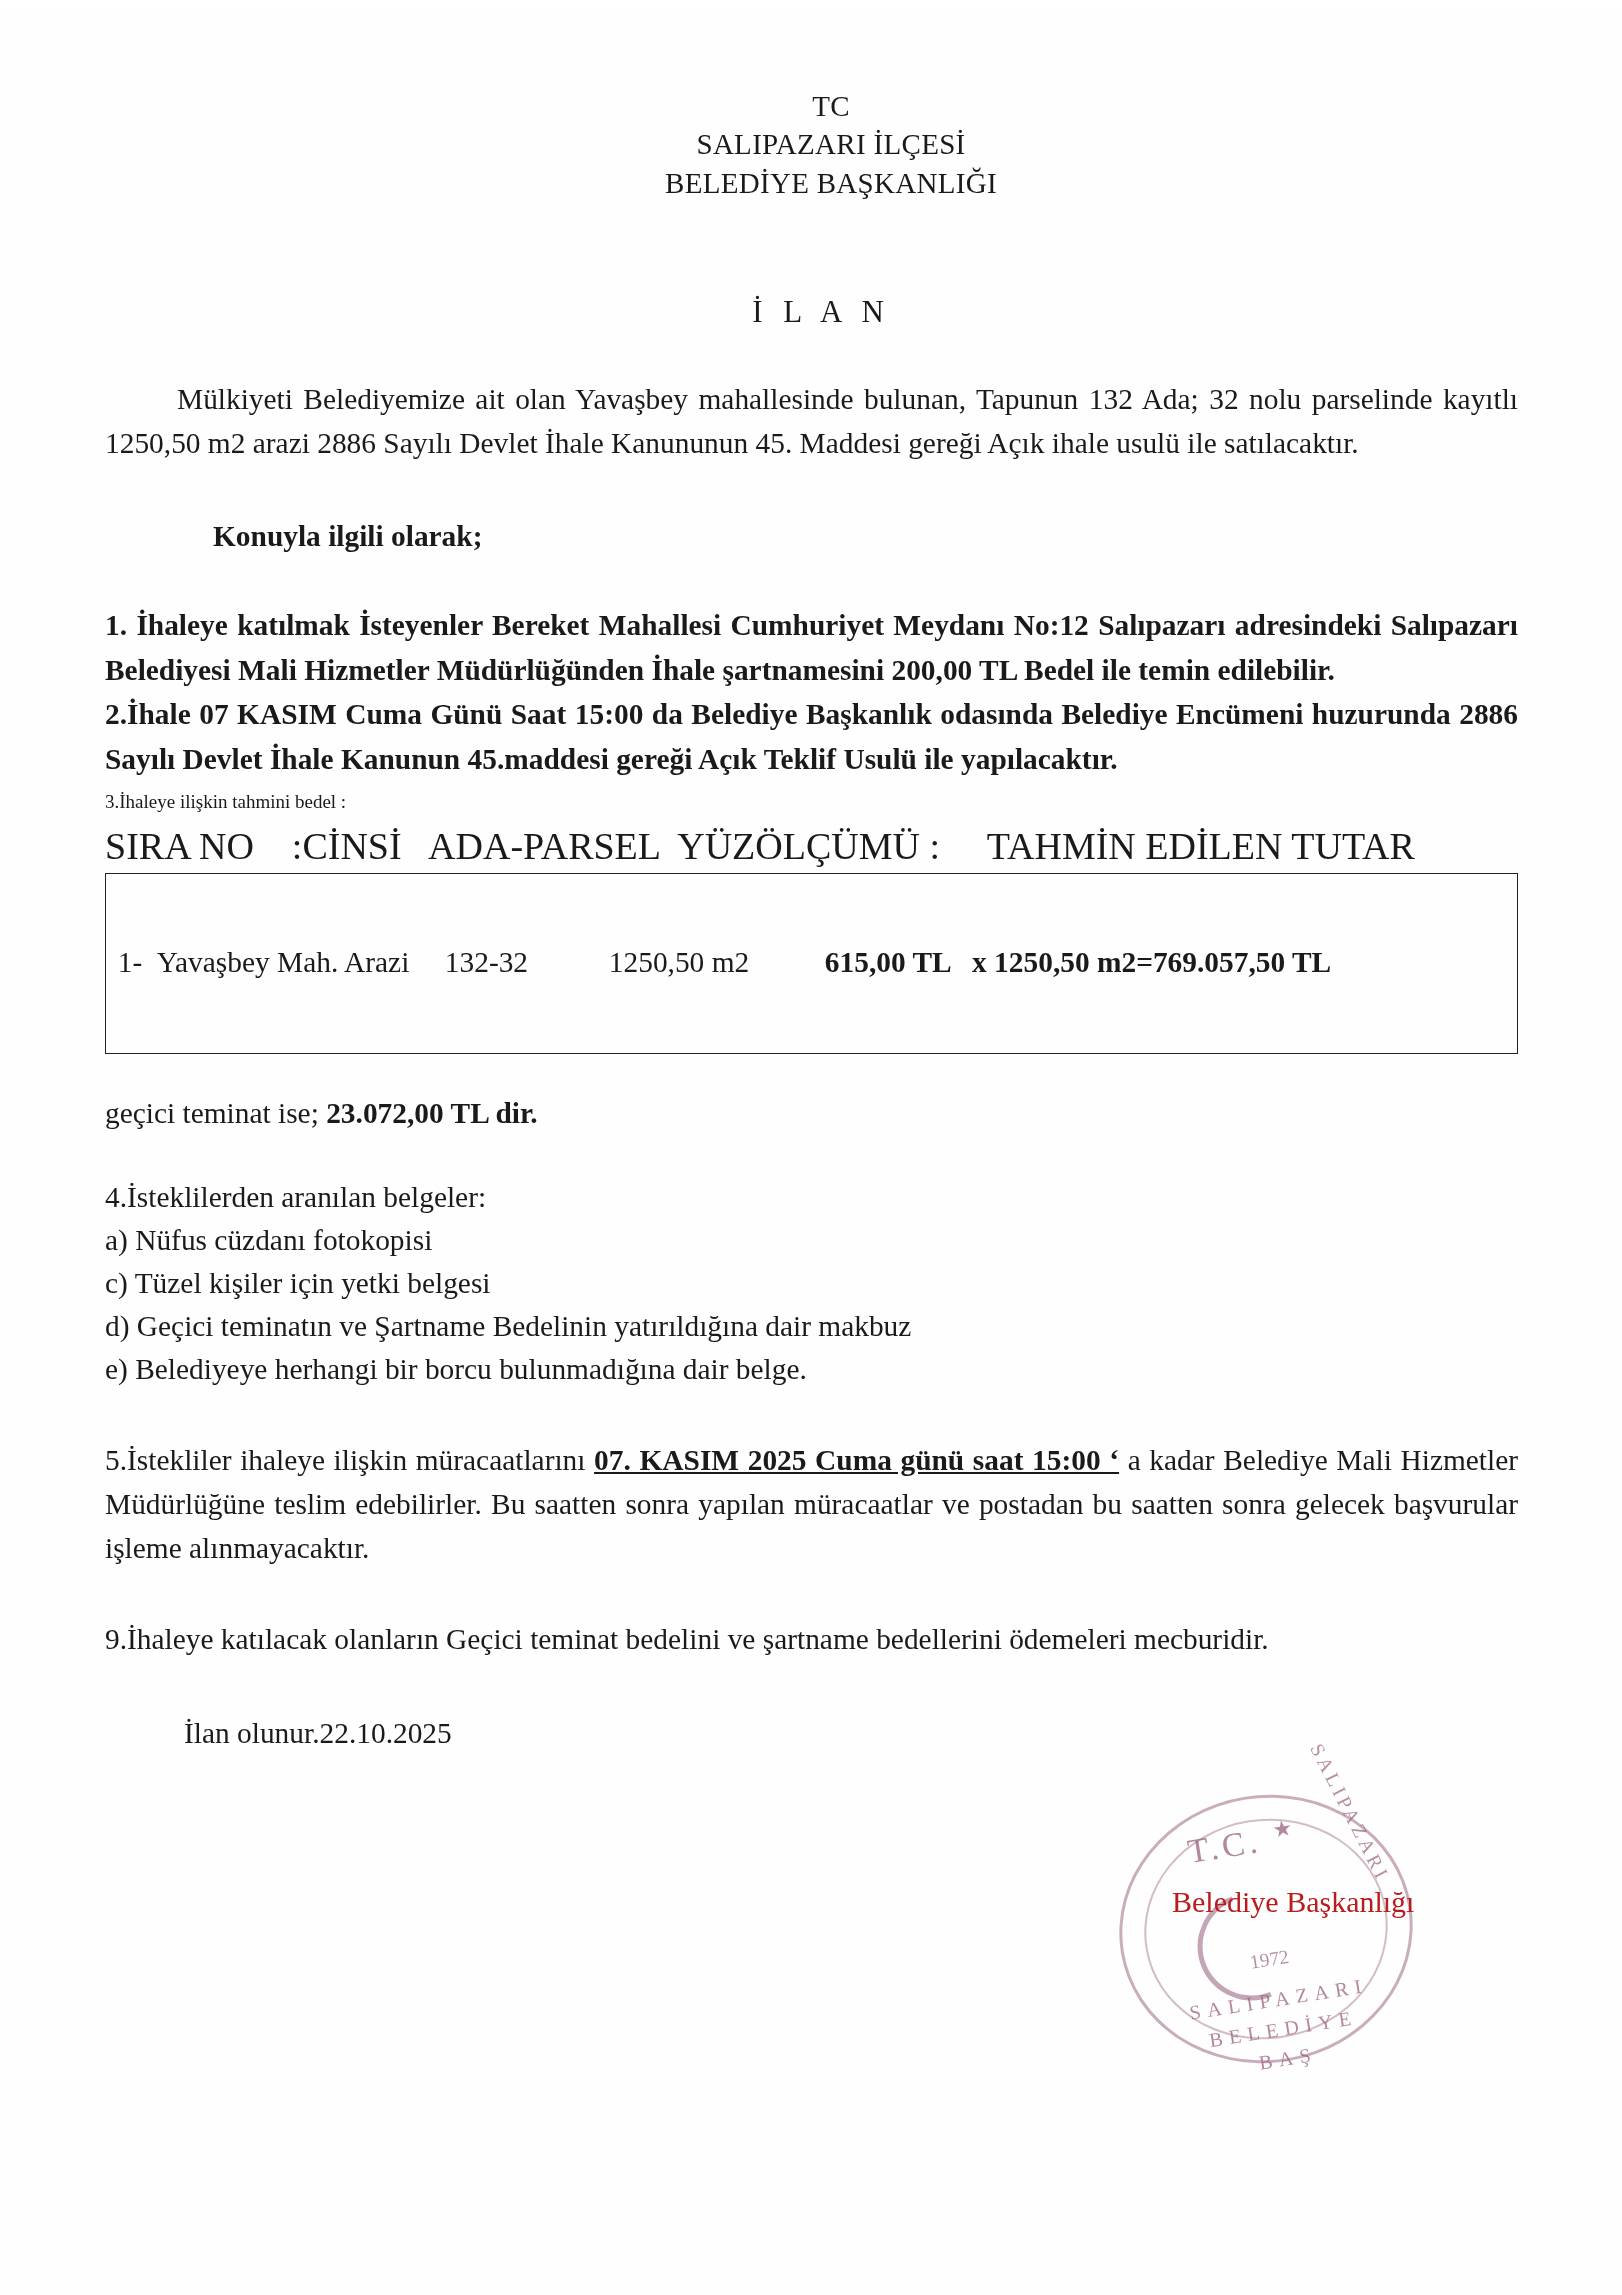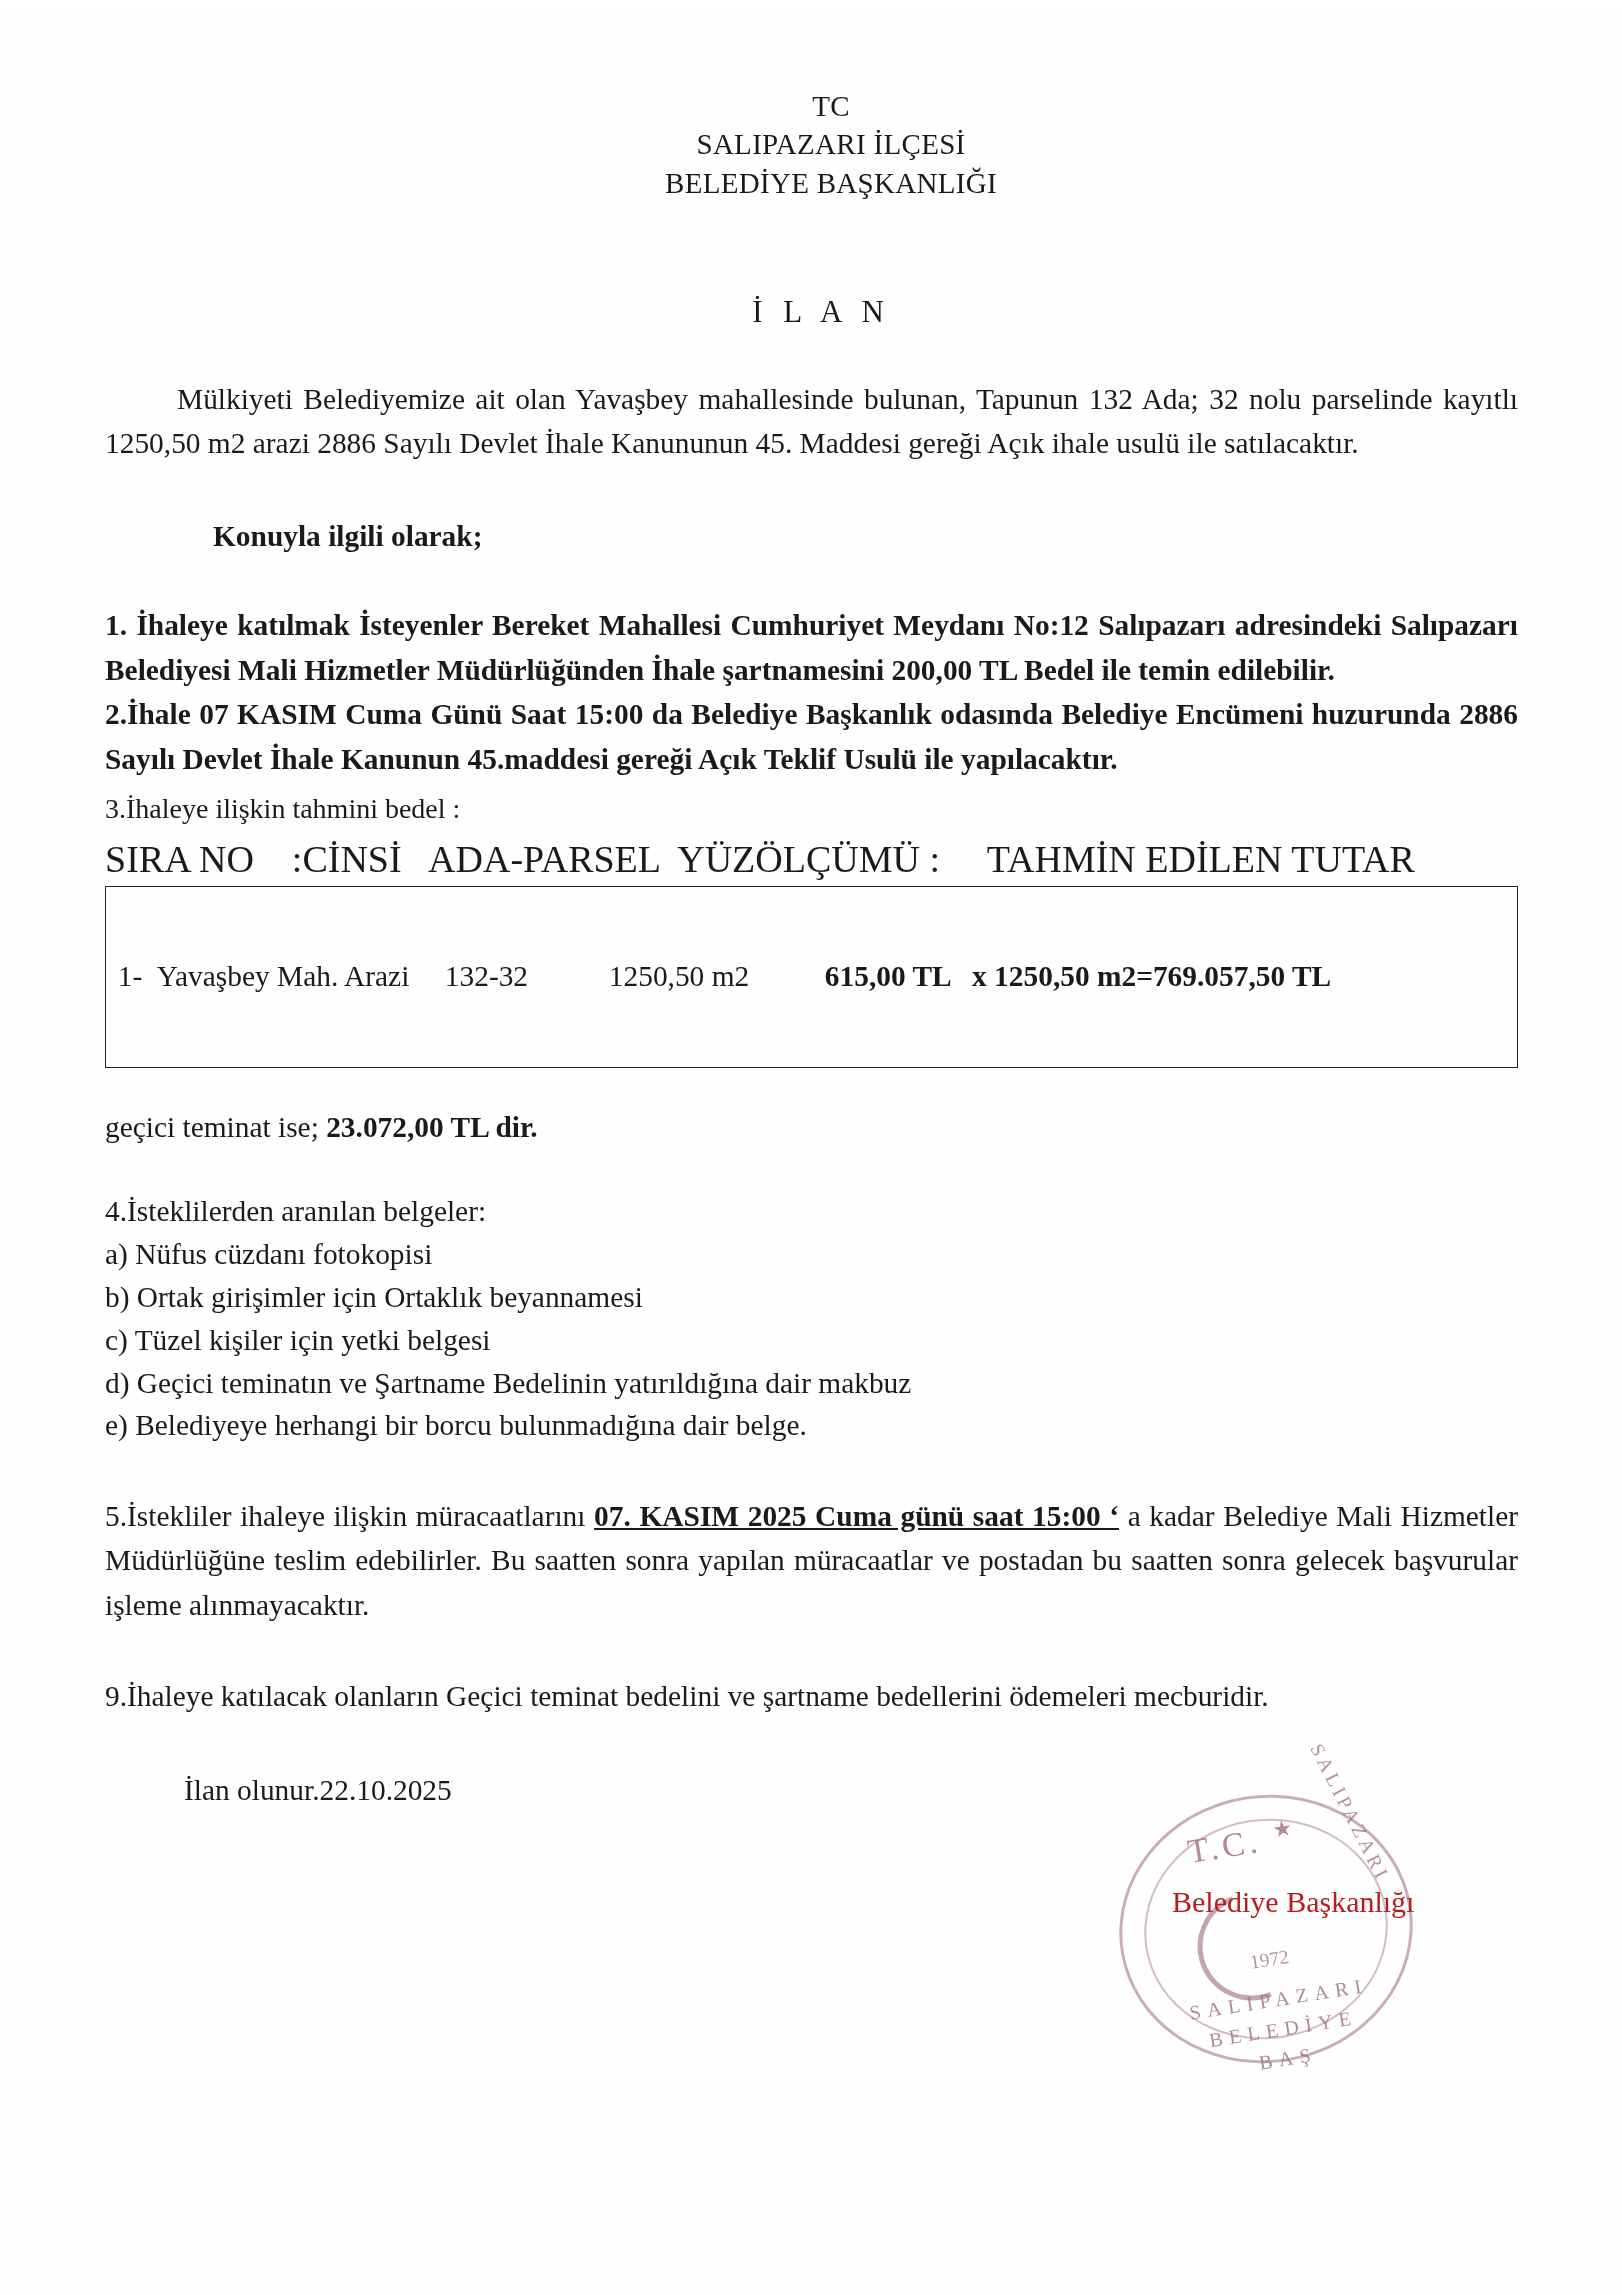--- a/index.html
+++ b/index.html
@@ -70,21 +70,21 @@
   .numbered {
     font-size: 29.4px;
     line-height: 1.52;
     text-align: justify;
     font-weight: bold;
     margin-top: 50px;
   }
   .numbered.tight { margin-top: 0; }
 
   .item-plain {
-    font-size: 28px;
+    font-size: 19px;
     line-height: 1.5;
     margin-top: 0;
   }
 
   .list-line {
     font-size: 29.4px;
     line-height: 1.46;
   }
 
   .table-head {
@@ -243,21 +243,20 @@
       </div>
     </div>
 
     <div class="after-table">
       <span>geçici teminat ise; </span><span class="bold">23.072,00 TL dir.</span>
     </div>
 
     <div class="block-gap">
       <div class="list-line">4.İsteklilerden aranılan belgeler:</div>
       <div class="list-line">a) Nüfus cüzdanı fotokopisi</div>
-      <div class="list-line">b) Ortak girişimler için Ortaklık beyannamesi</div>
       <div class="list-line">c) Tüzel kişiler için yetki belgesi</div>
       <div class="list-line">d) Geçici teminatın ve Şartname Bedelinin yatırıldığına dair makbuz</div>
       <div class="list-line">e) Belediyeye herhangi bir borcu bulunmadığına dair belge.</div>
     </div>
 
     <div class="para" style="text-indent:0;">
       <span>5.İstekliler ihaleye ilişkin müracaatlarını </span><span class="bold" style="text-decoration:underline;">07. KASIM 2025 Cuma günü saat 15:00 ‘</span><span> a kadar Belediye Mali Hizmetler Müdürlüğüne teslim edebilirler. Bu saatten sonra yapılan müracaatlar ve postadan bu saatten sonra gelecek başvurular işleme alınmayacaktır.</span>
     </div>
 
     <div class="para" style="text-indent:0;">9.İhaleye katılacak olanların Geçici teminat bedelini ve şartname bedellerini ödemeleri mecburidir.</div>

